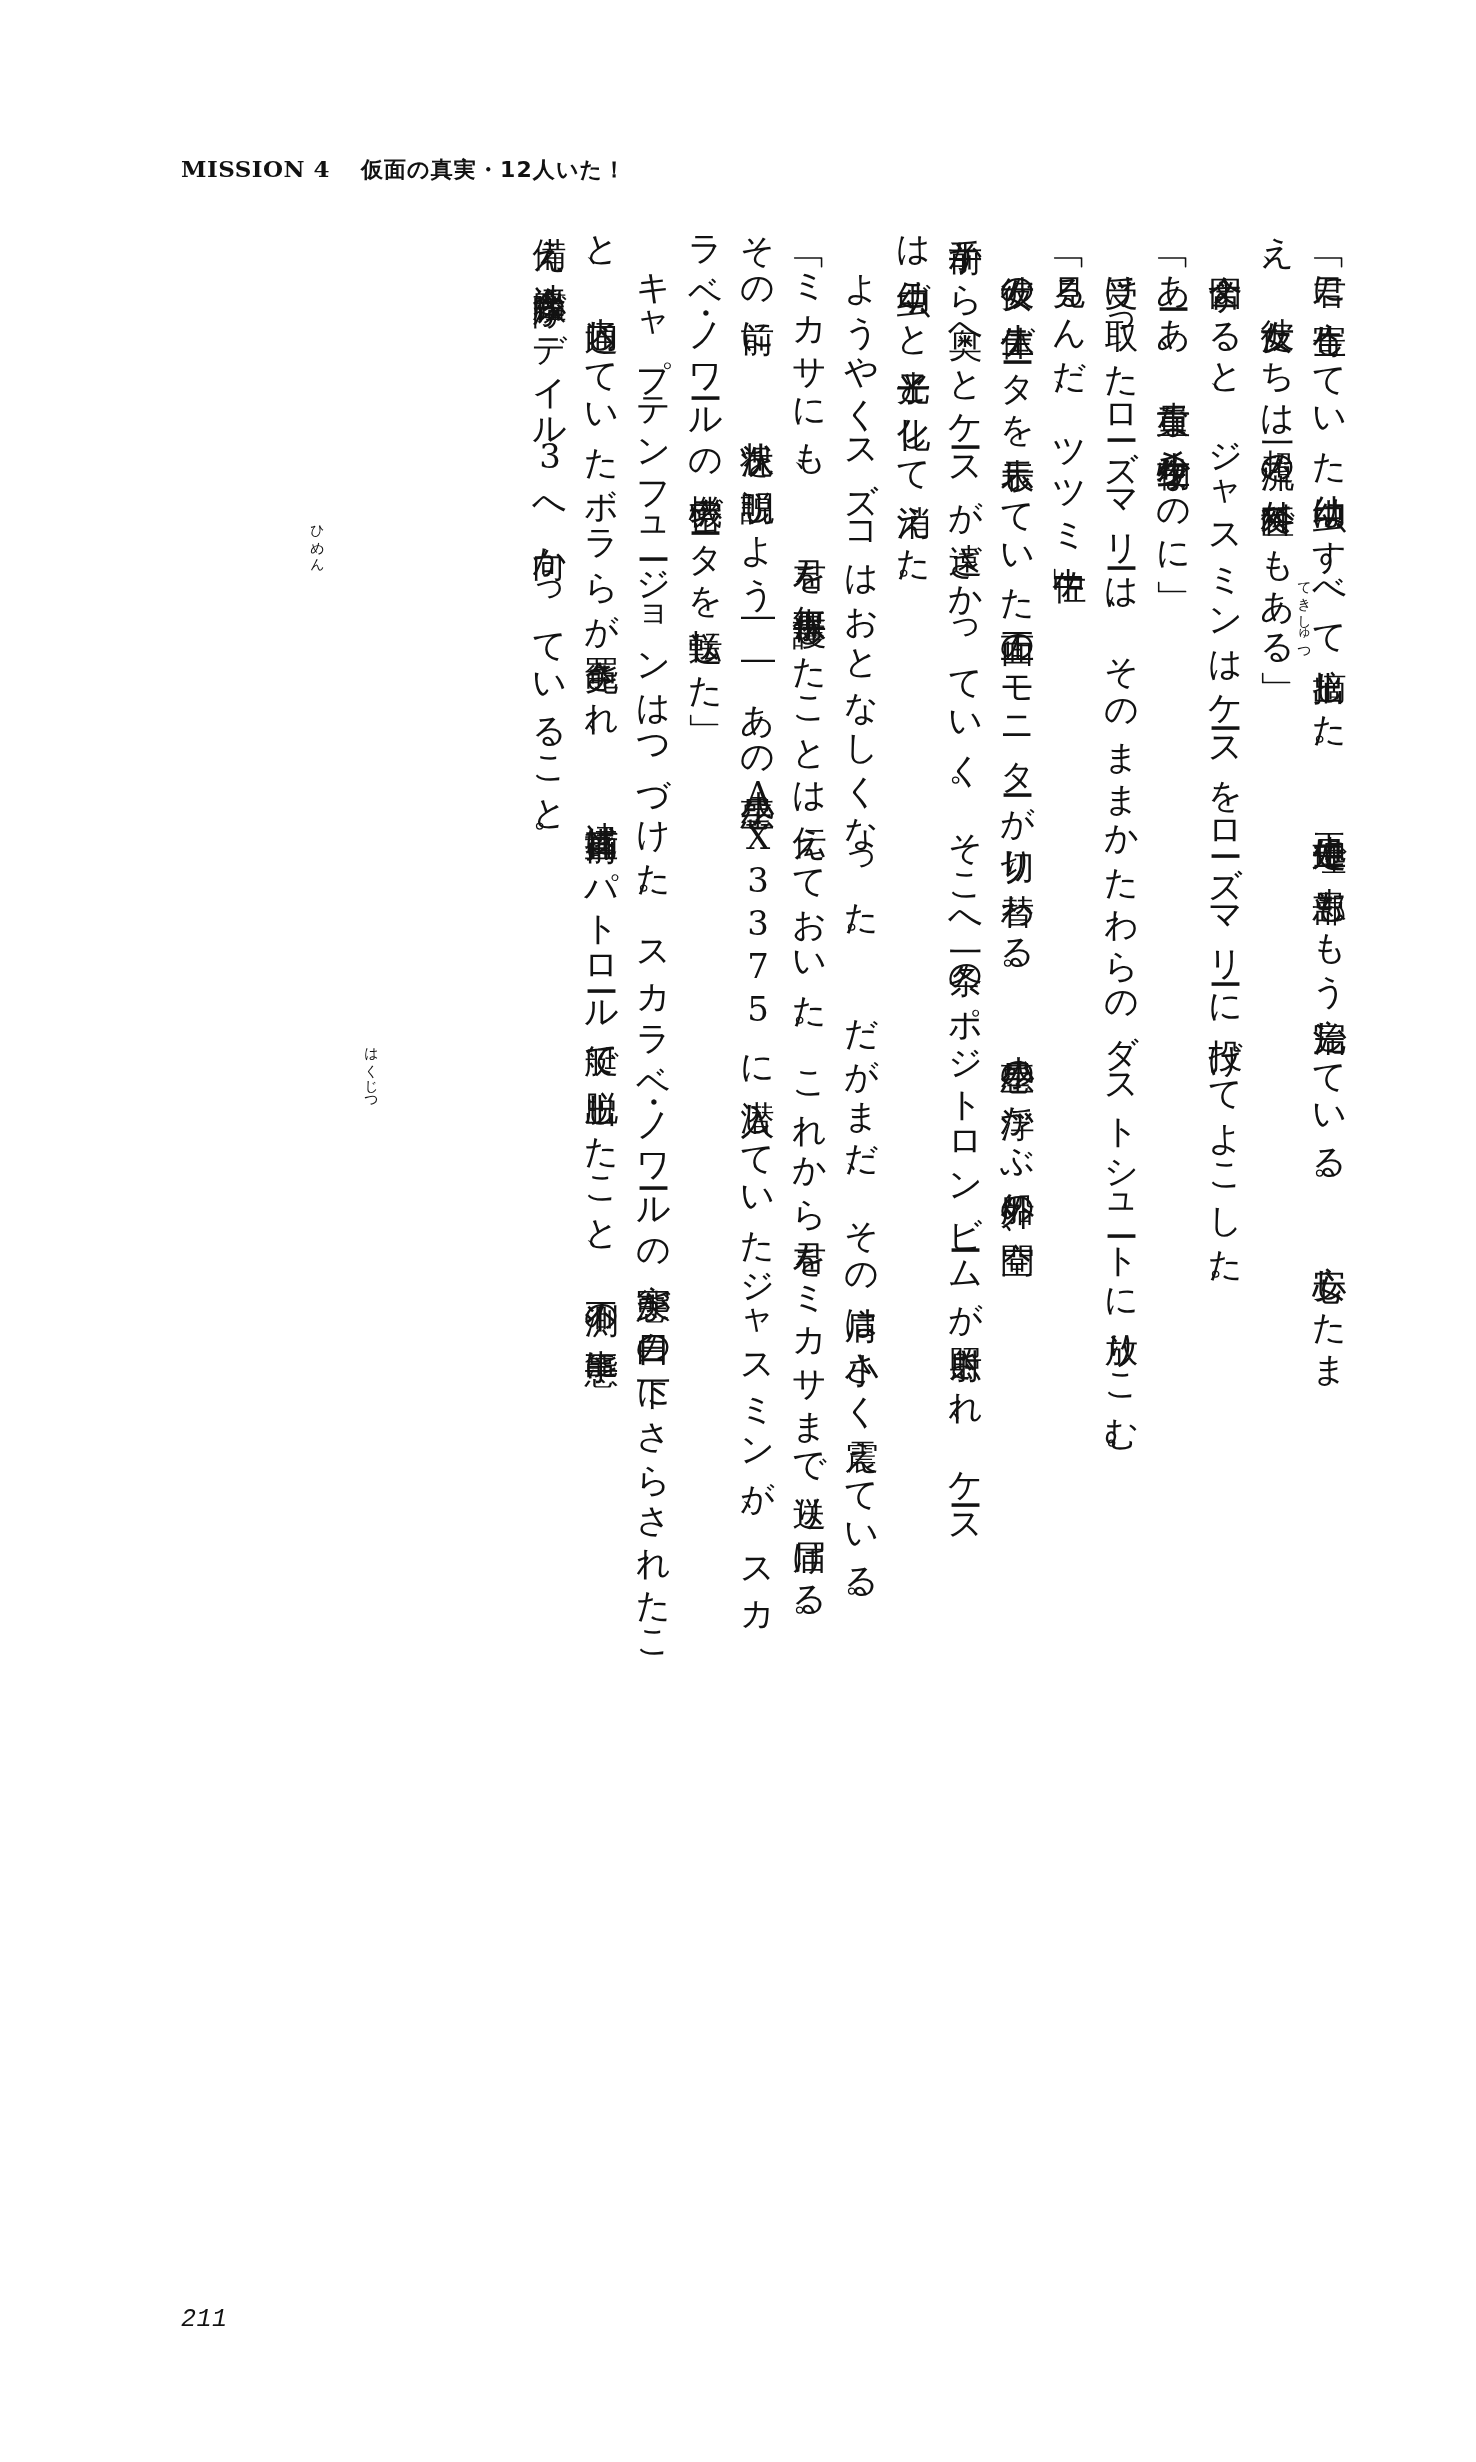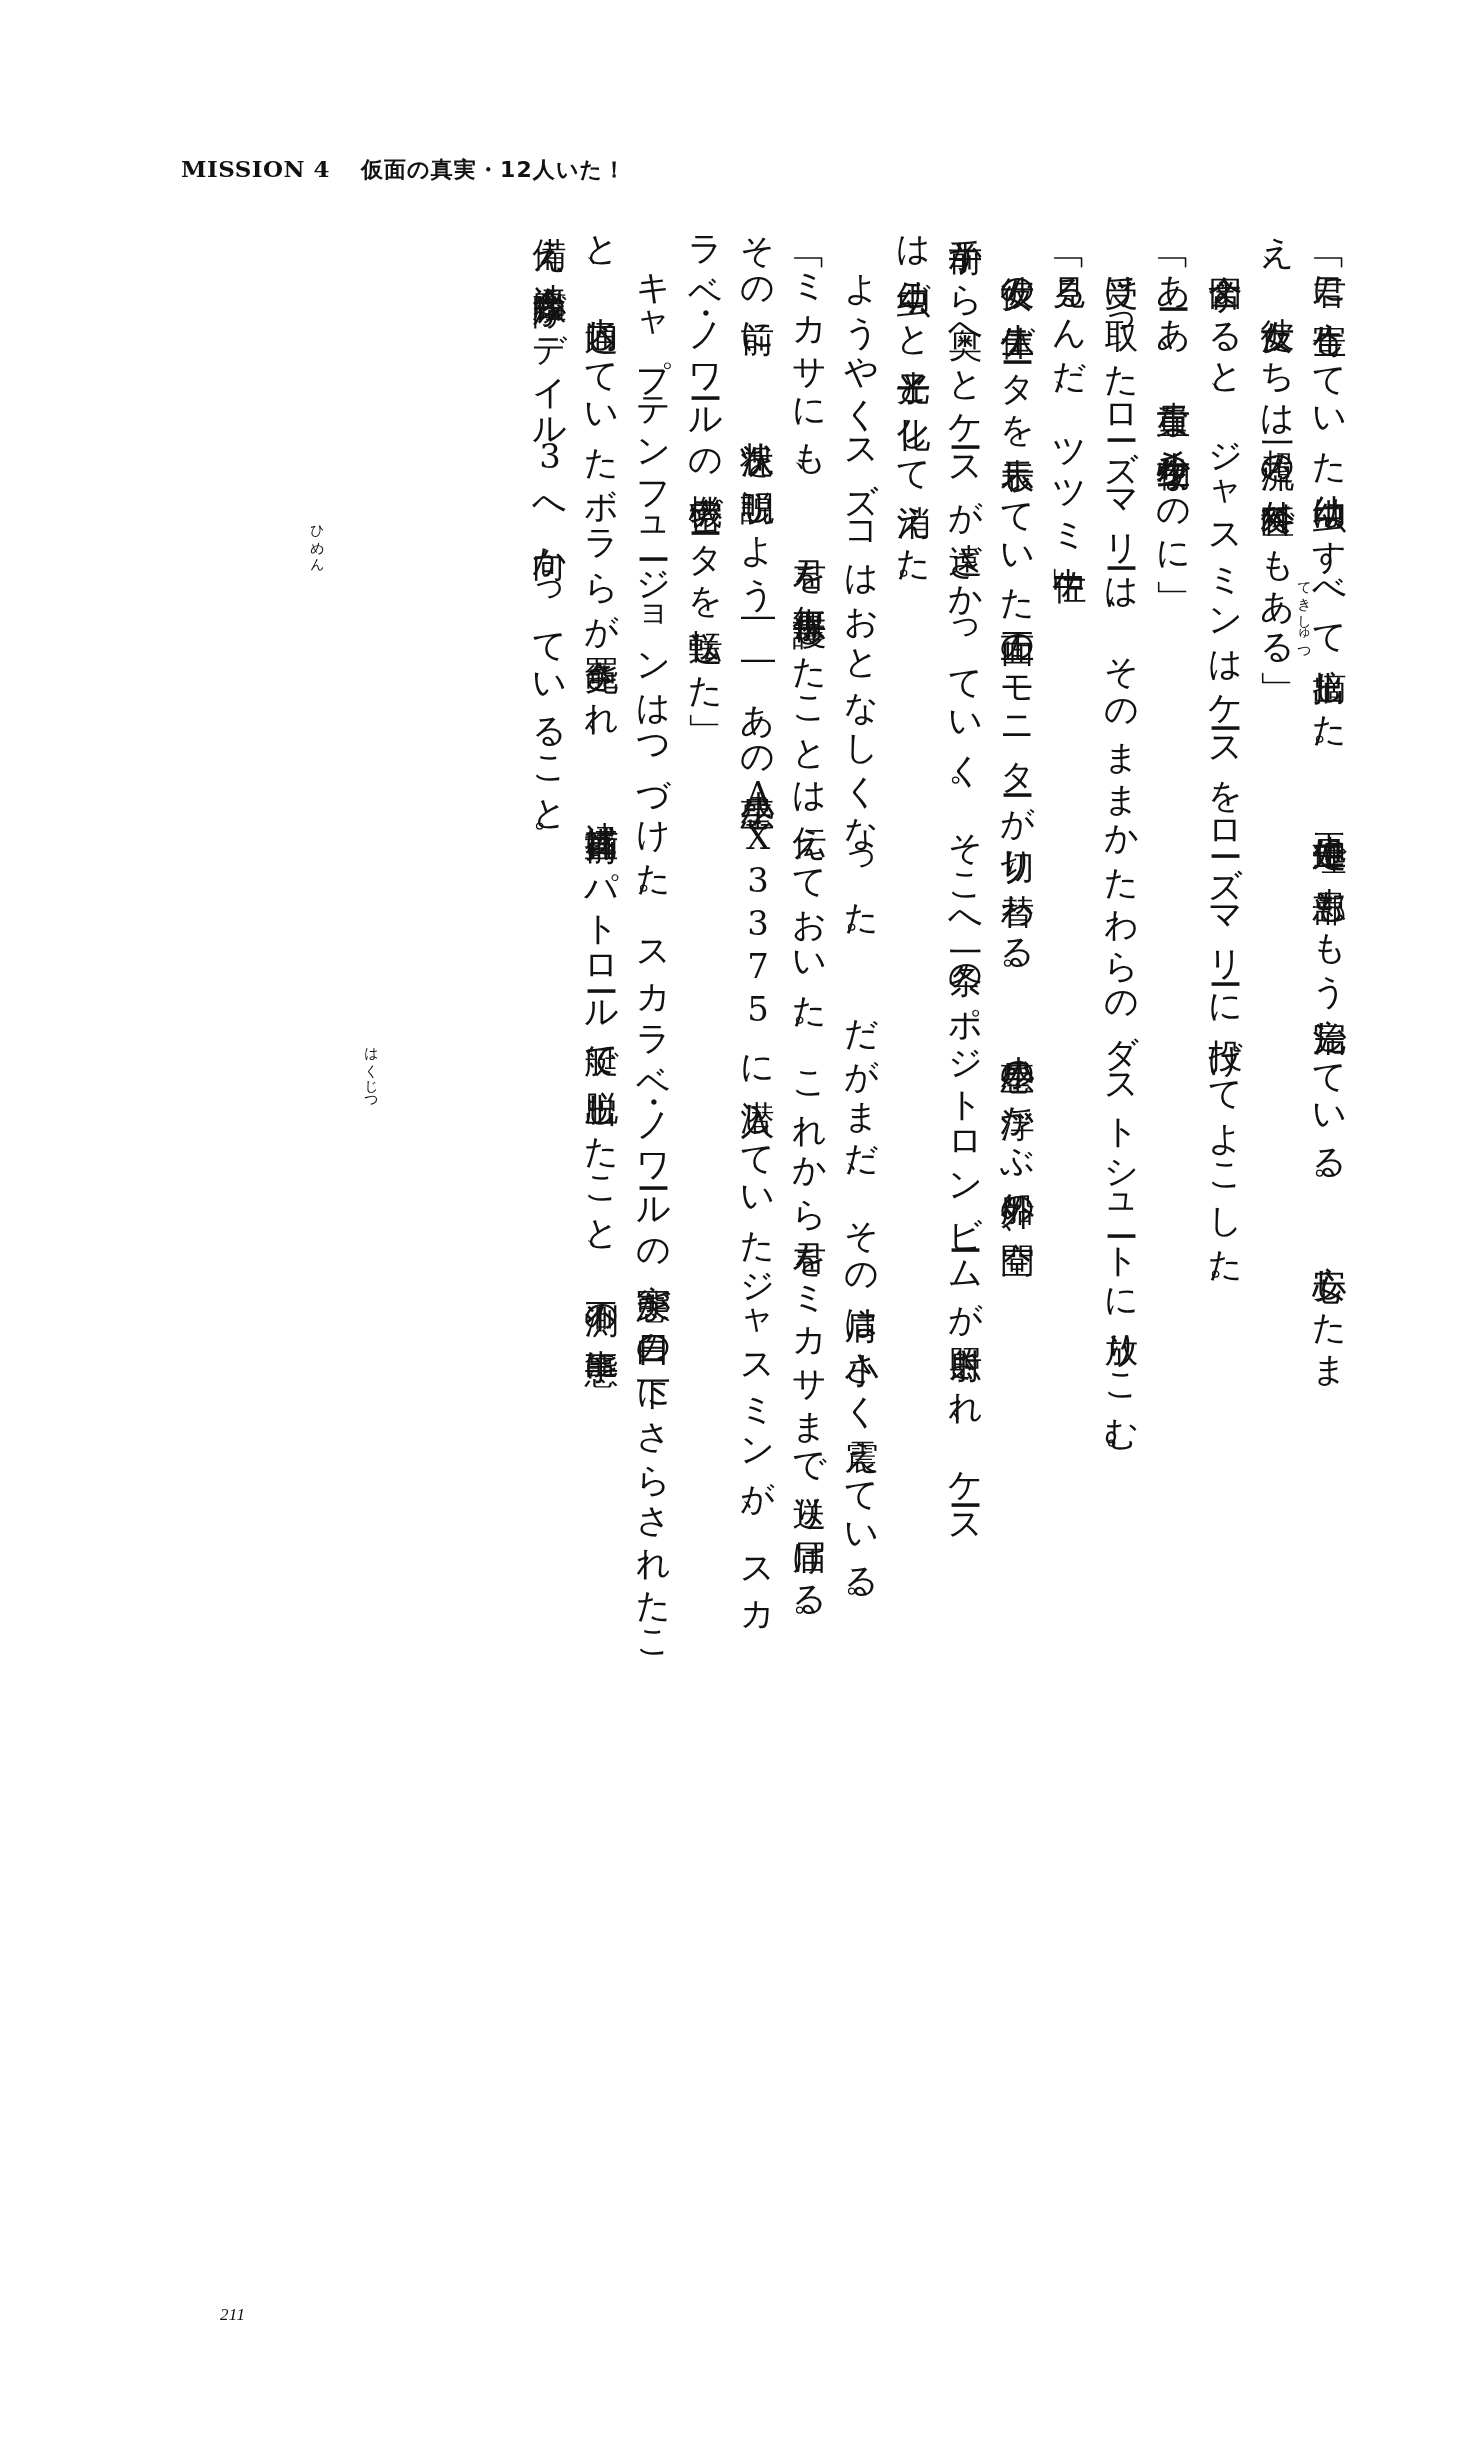--- a/index.html
+++ b/index.html
@@ -97,26 +97,25 @@
   }
   #ruby-tekishutsu { top: 572px; left: 1298px; }
   #ruby-himen      { top: 515px; left: 311px; }
   #ruby-hakujitsu  { top: 1038px; left: 365px; }
 
   
   .page-number {
     position: absolute;
     left: 181px;
     top: 2305px;
-    font-size: 17px;
+    font-size: 25px;
     font-style: italic;
-    font-family: Liberation Serif, serif;
+    font-family: Liberation Mono, monospace;
     color: #121212;
     letter-spacing: 0.02em;
-    margin-left: 39px;
   }
 </style>
 </head>
 <body>
 
 <div class="page">
 
   <div class="running-head">
     <span class="mission">MISSION 4</span><span class="gap"></span><span class="title">仮面の真実・12人いた！</span>
   </div>

